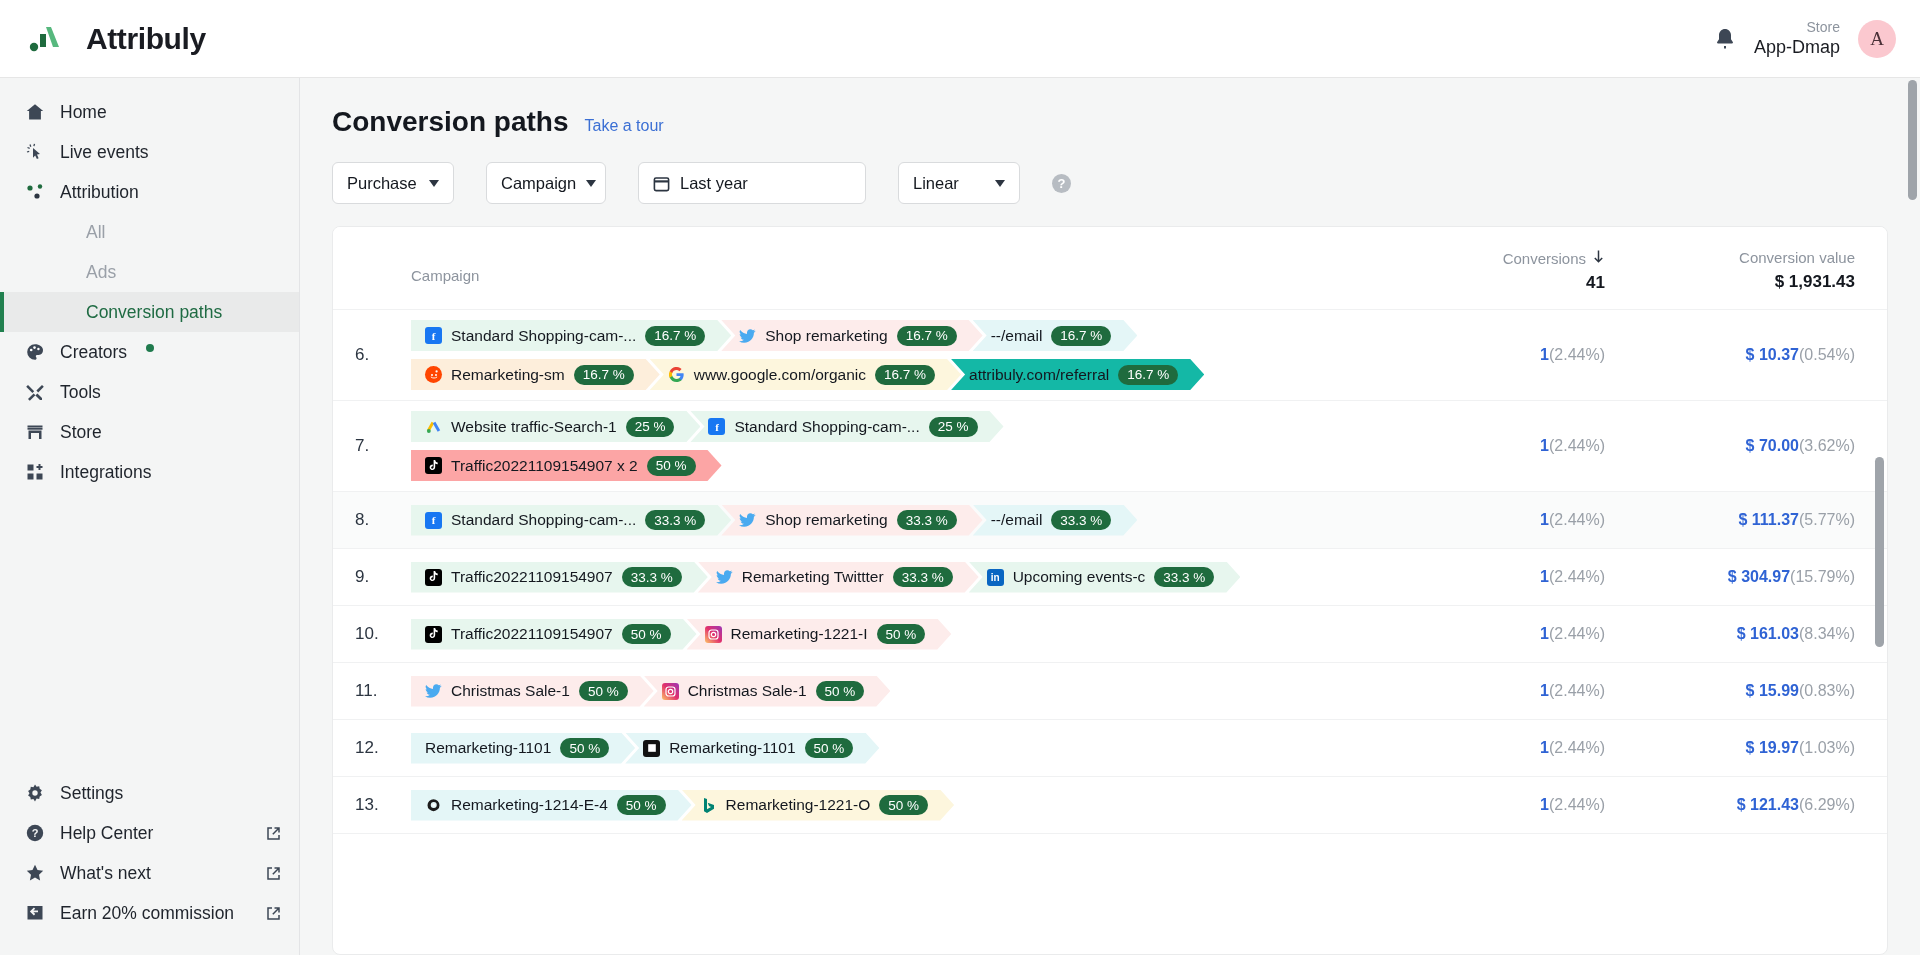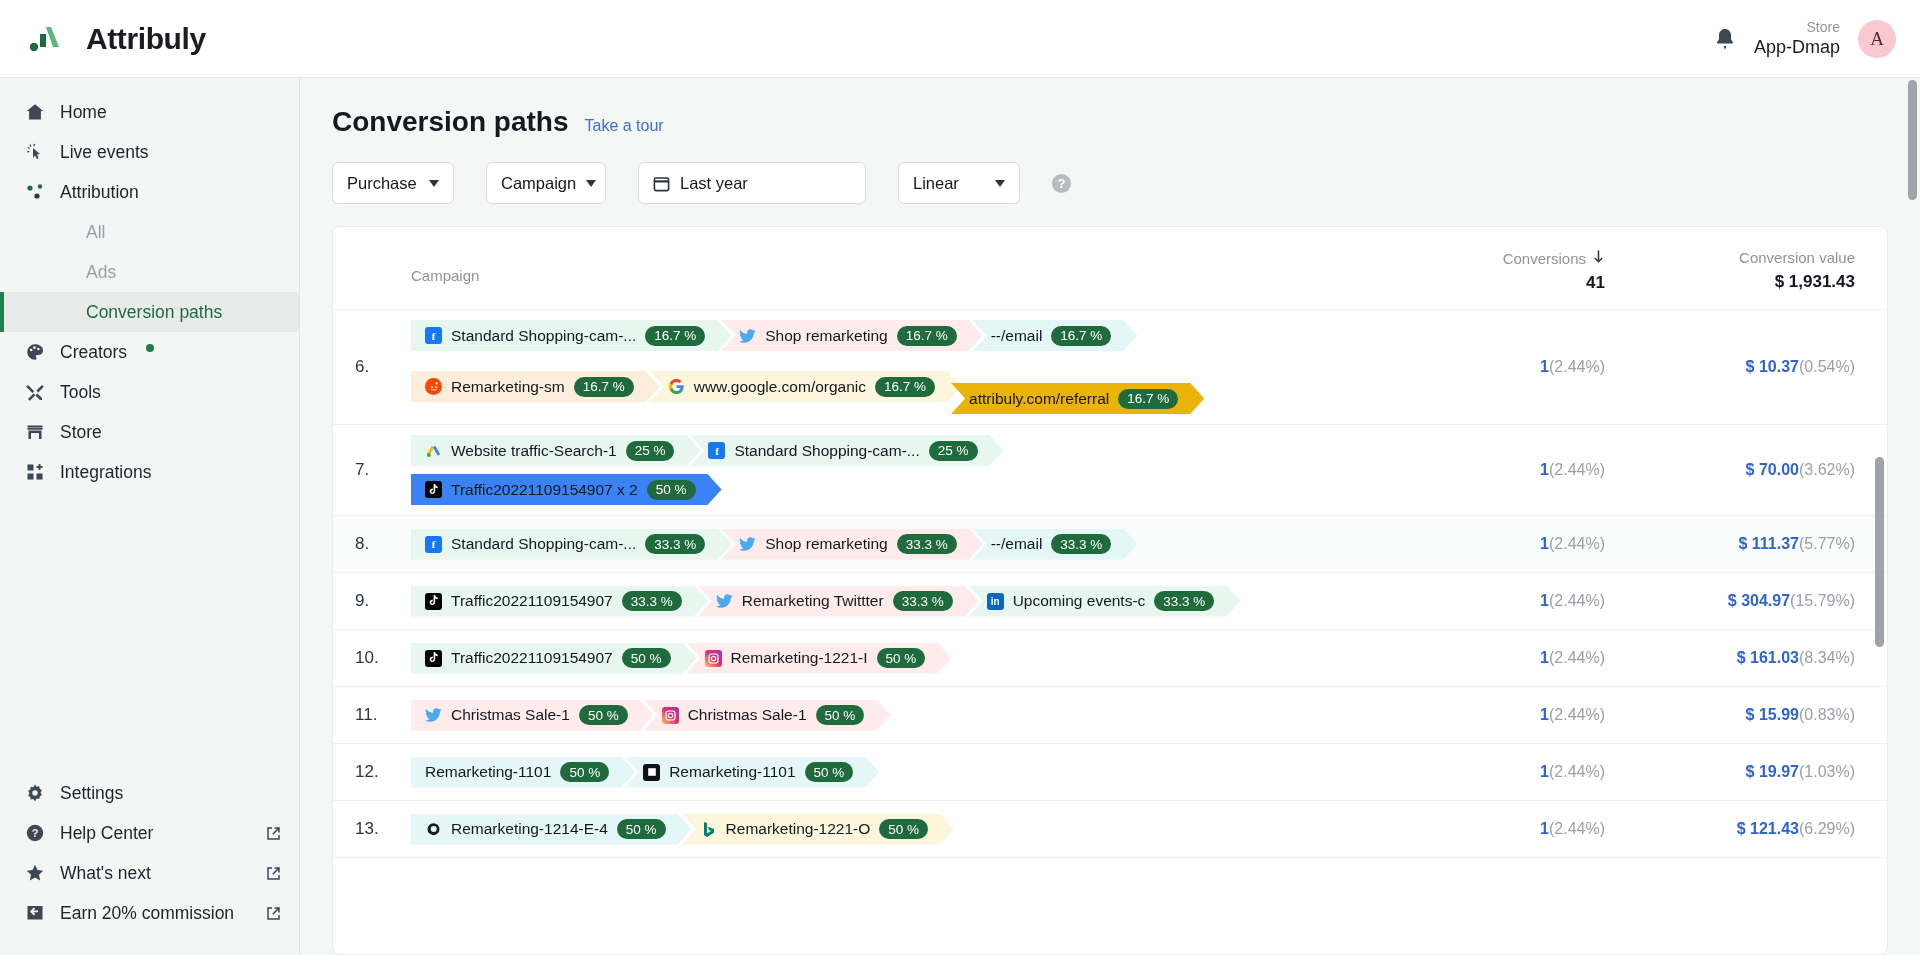--- a/index.html
+++ b/index.html
@@ -443,21 +443,21 @@
                     <svg width="15" height="15" viewBox="0 0 18 18">
                       <path fill="#4285F4" d="M17.6 9.2c0-.6-.1-1.3-.2-1.8H9v3.5h4.8a4.1 4.1 0 0 1-1.8 2.7v2.2h2.9c1.7-1.6 2.7-3.9 2.7-6.6z"></path>
                       <path fill="#34A853" d="M9 18c2.4 0 4.5-.8 6-2.2l-2.9-2.3c-.8.6-1.9.9-3.1.9-2.4 0-4.4-1.6-5.1-3.8H.9v2.3A9 9 0 0 0 9 18z"></path>
                       <path fill="#FBBC05" d="M3.9 10.7a5.4 5.4 0 0 1 0-3.4V5H.9a9 9 0 0 0 0 8l3-2.3z"></path>
                       <path fill="#EA4335" d="M9 3.6c1.3 0 2.5.5 3.5 1.4l2.6-2.6A9 9 0 0 0 .9 5l3 2.3C4.6 5.1 6.6 3.6 9 3.6z"></path>
                     </svg>
                   </span>
                   <span>www.google.com/organic</span>
                   <span class="pct">16.7 %</span>
                 </div>
-                <div class="chev" style="background: #eab308; margin-top: 24px;">
+                <div class="chev" style="background: #14b8a6;">
                   <span>attribuly.com/referral</span>
                   <span class="pct">16.7 %</span>
                 </div>
               </div>
             </div>
             <div class="metric-conv"><b>1</b><span>(2.44%)</span></div>
             <div class="metric-val"><b>$ 10.37</b><span>(0.54%)</span></div>
           </div>
           <div class="row">
             <div class="rank">7.</div>
@@ -474,21 +474,21 @@
                   <span>Website traffic-Search-1</span>
                   <span class="pct">25 %</span>
                 </div>
                 <div class="chev" style="background: rgb(231, 246, 238);">
                   <span class="ico-sq" style="background: rgb(24, 119, 242); font-family: &quot;Liberation Serif&quot;, serif;">f</span>
                   <span>Standard Shopping-cam-...</span>
                   <span class="pct">25 %</span>
                 </div>
               </div>
               <div class="chain">
-                <div class="chev" style="background: #3b82f6;">
+                <div class="chev" style="background: #fca5a5;">
                   <span class="ico-sq" style="background: rgb(0, 0, 0);">
                     <svg width="11" height="12" viewBox="0 0 11 12" fill="#fff">
                       <path d="M7.2 0c.2 1.5 1 2.4 2.5 2.5v1.7c-.9.1-1.7-.2-2.5-.7v3.3c0 3.3-3.6 4.4-5.1 2-.9-1.5-.3-4.2 2.7-4.3v1.8c-.3 0-.6.1-.9.2-.9.3-1 1.6-.2 2 .9.5 1.9-.1 1.9-1.2V0z"></path>
                     </svg>
                   </span>
                   <span>Traffic20221109154907 x 2</span>
                   <span class="pct">50 %</span>
                 </div>
               </div>
             </div>

